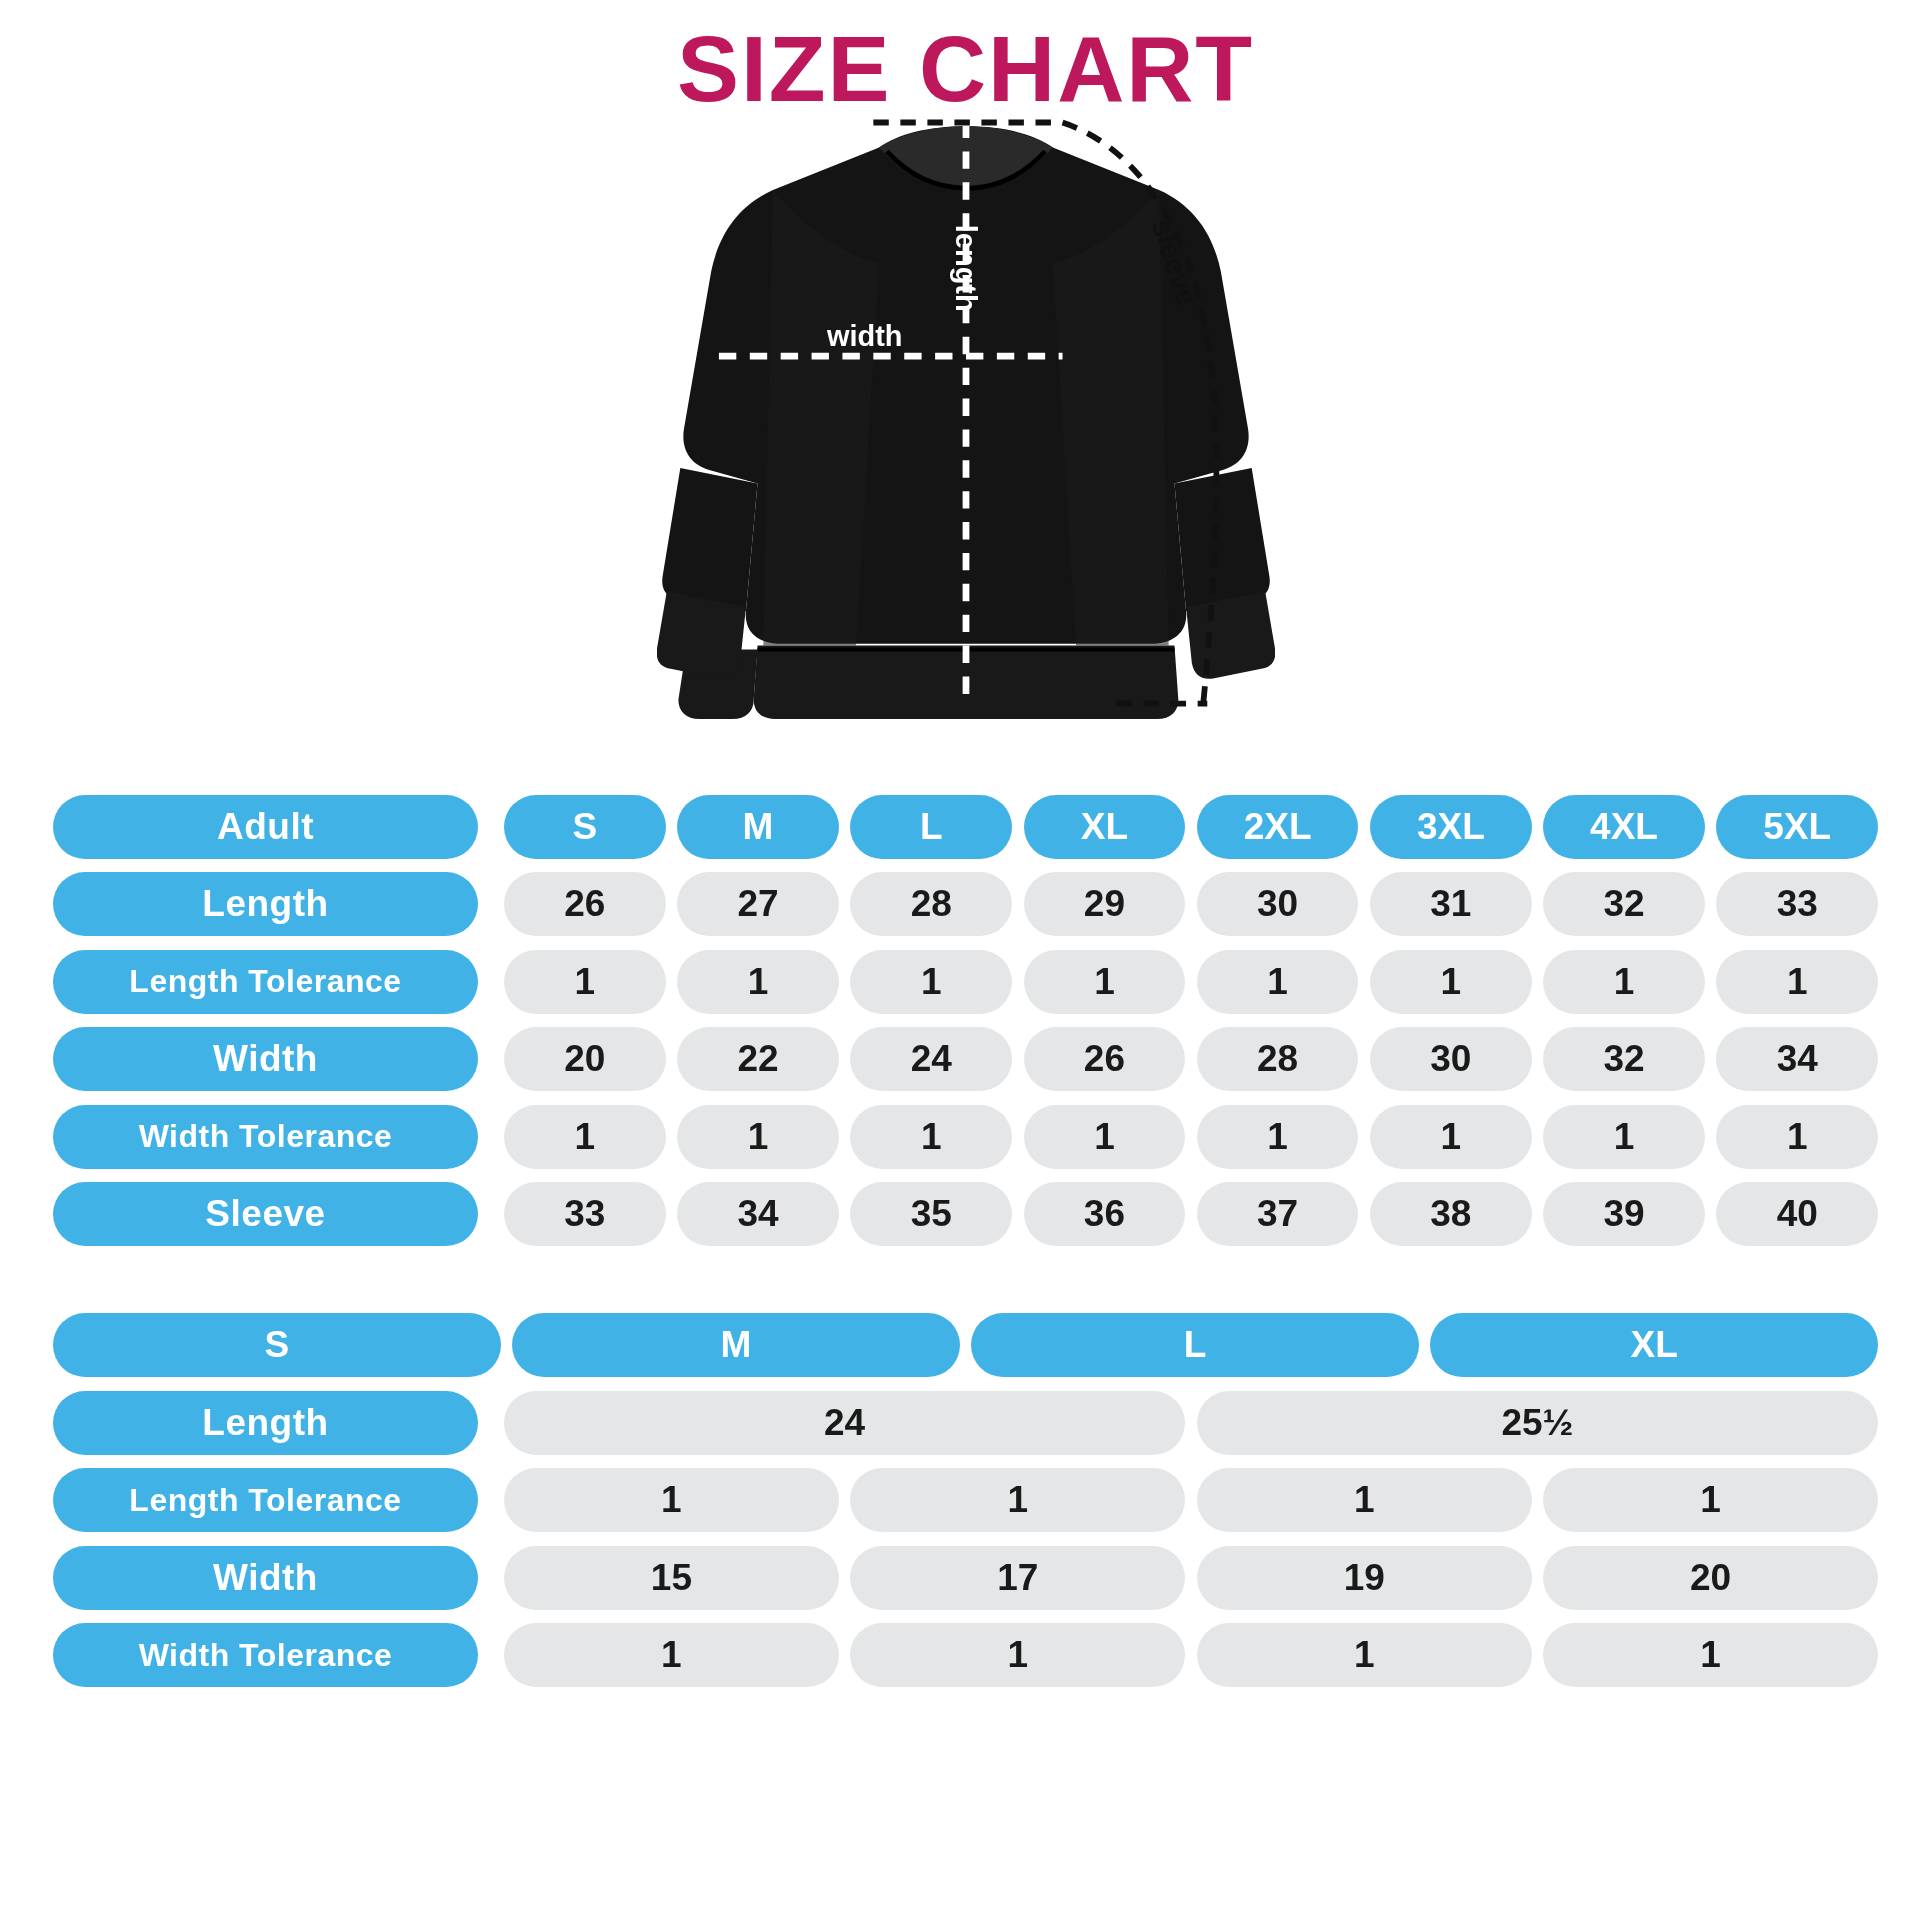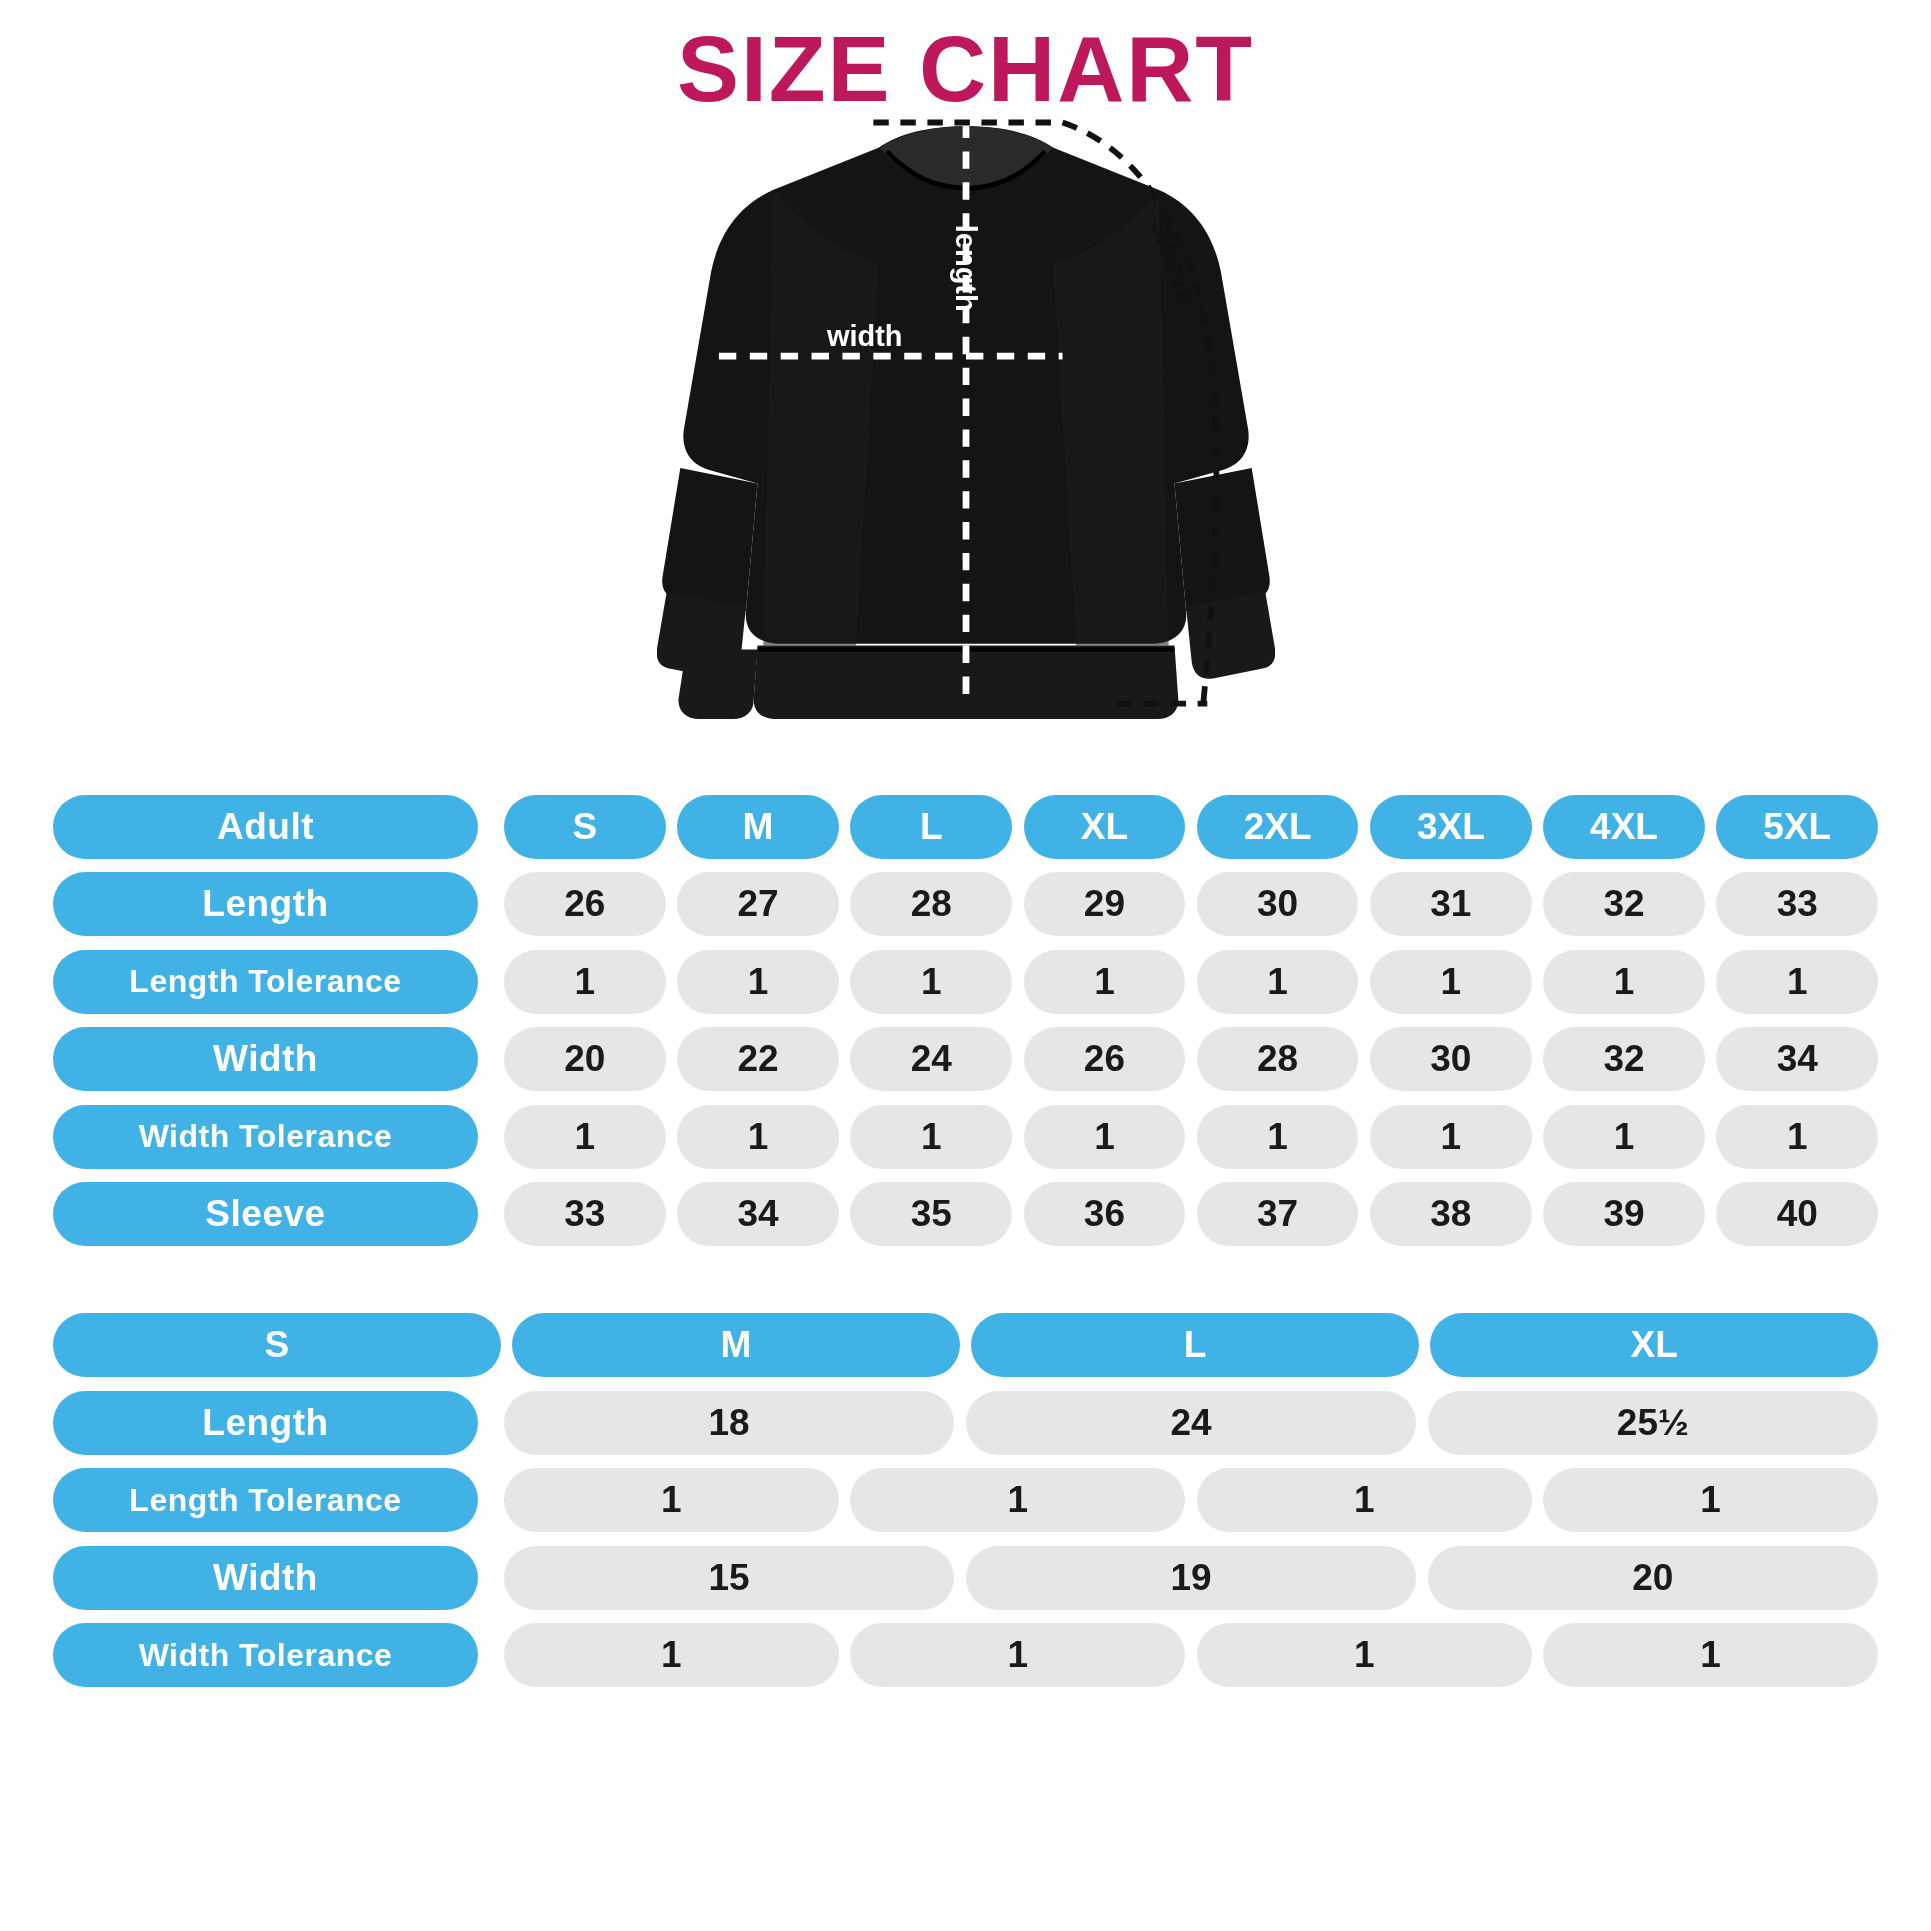--- a/index.html
+++ b/index.html
@@ -255,40 +255,40 @@
         <div class="cell head">S</div>
         <div class="cell head">M</div>
         <div class="cell head">L</div>
         <div class="cell head">XL</div>
       </div>
     </div>
 
     <div class="row">
       <div class="label-cell">Length</div>
       <div class="cells">
-        <div class="cell">18</div>
         <div class="cell">24</div>
         <div class="cell">25½</div>
       </div>
     </div>
 
     <div class="row">
       <div class="label-cell small">Length Tolerance</div>
       <div class="cells">
         <div class="cell">1</div>
         <div class="cell">1</div>
         <div class="cell">1</div>
         <div class="cell">1</div>
       </div>
     </div>
 
     <div class="row">
       <div class="label-cell">Width</div>
       <div class="cells">
         <div class="cell">15</div>
+        <div class="cell">17</div>
         <div class="cell">19</div>
         <div class="cell">20</div>
       </div>
     </div>
 
     <div class="row">
       <div class="label-cell small">Width Tolerance</div>
       <div class="cells">
         <div class="cell">1</div>
         <div class="cell">1</div>

